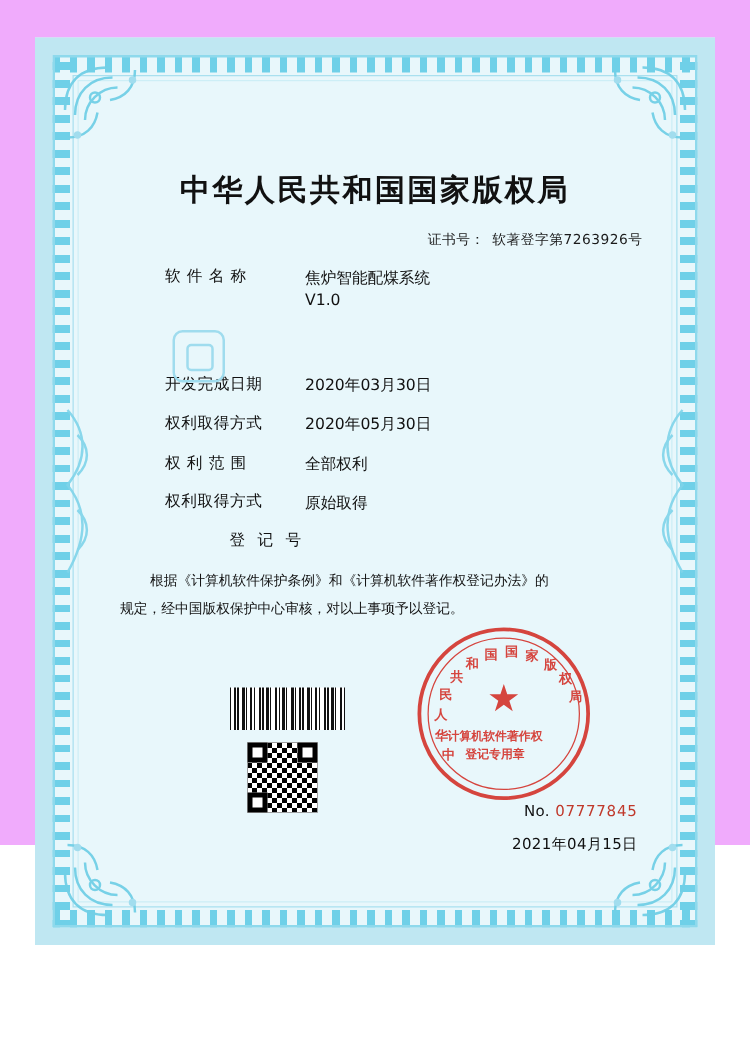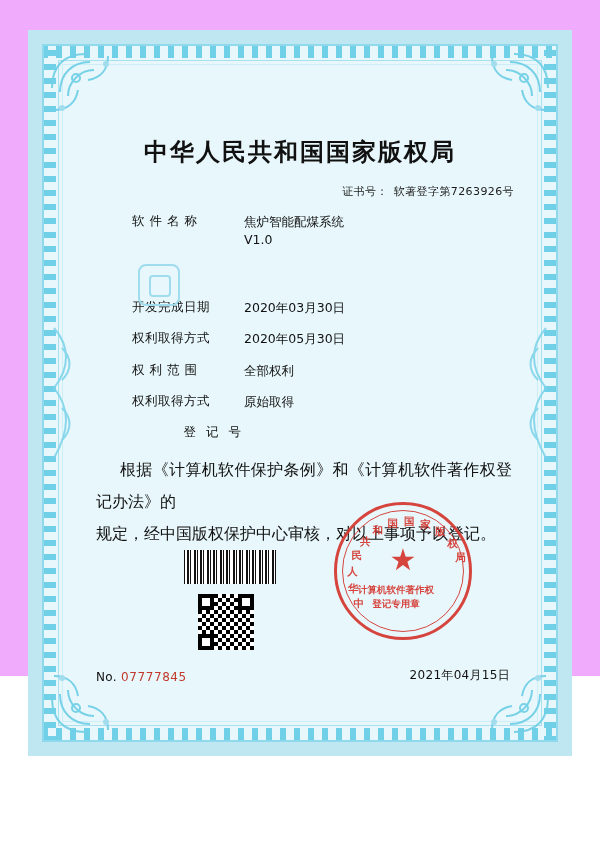--- a/index.html
+++ b/index.html
@@ -153,21 +153,21 @@
   }
   .frow .v .ver { display: block; }
 
   .gap-lg { height: 13px; }
 
   .fields.block2 { margin-top: 24px; }
 
   
   .para {
     padding: 0 16px 0 24px;
-    font-size: 16px;
+    font-size: 11px;
     line-height: 2.0;
     color: #111;
     text-align: justify;
   }
   .para p { margin: 0; }
   .para .indent { text-indent: 24px; }
 
   
   .codes {
     position: absolute;
@@ -218,24 +218,25 @@
   .bottom-row {
     position: absolute;
     left: 24px;
     right: 18px;
     bottom: 28px;
     display: flex;
     justify-content: space-between;
     align-items: flex-end;
     font-size: 12px;
     color: #111;
+    flex-direction: column;
   }
   .serial { letter-spacing: .3px; }
   .serial .num { color: #c0392b; letter-spacing: .6px; }
-  .issue-date { letter-spacing: .3px; }
+  .issue-date { letter-spacing: .3px; margin-top: 11px; }
 
   
   .seal {
     position: absolute;
     right: 56px;
     bottom: 72px;
     width: 132px;
     height: 132px;
     border: 3px solid #d4362f;
     border-radius: 50%;

